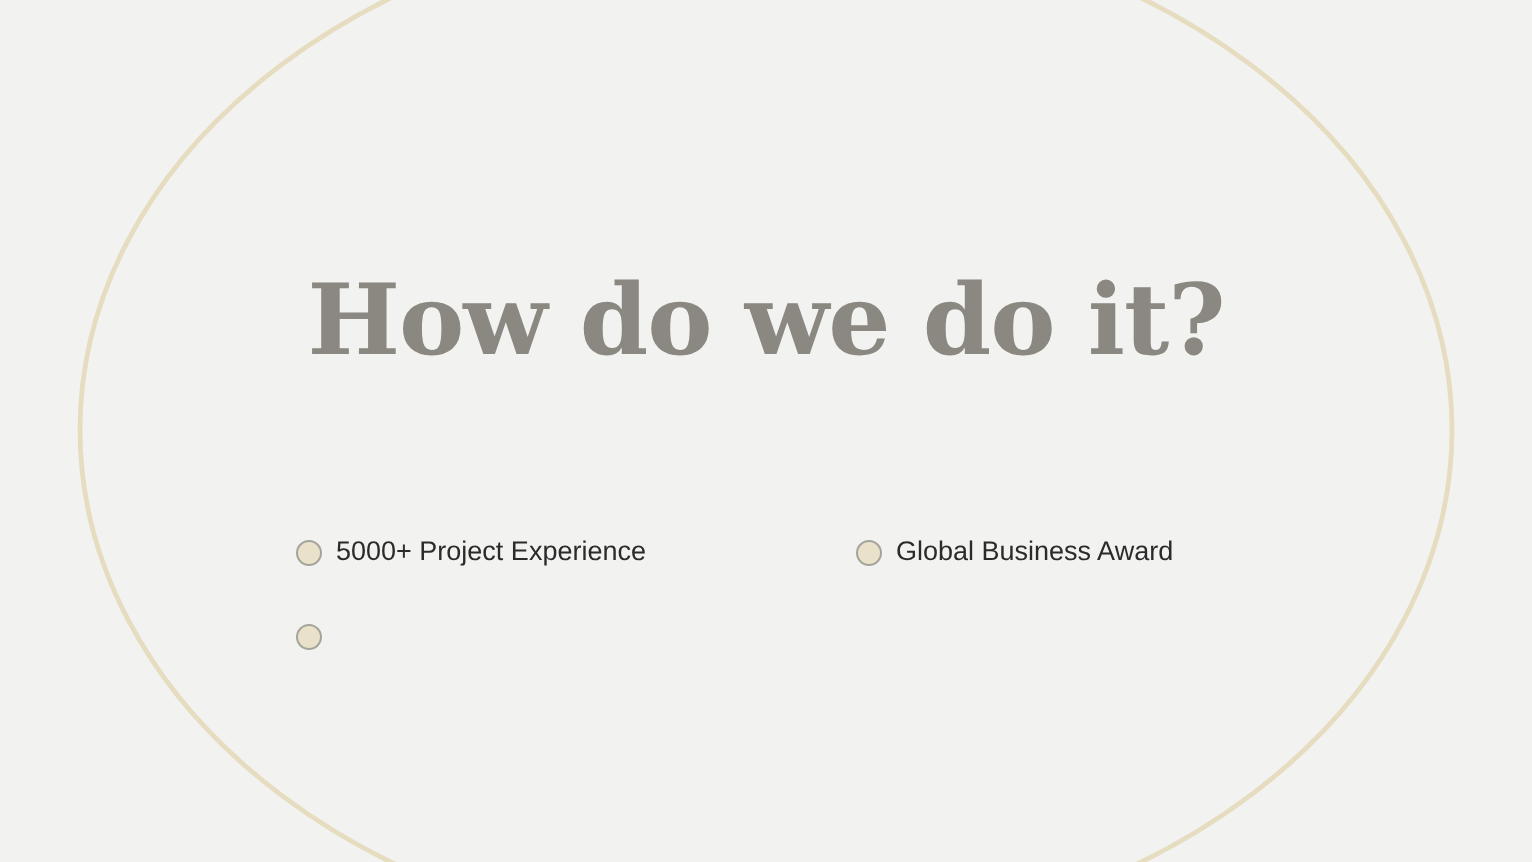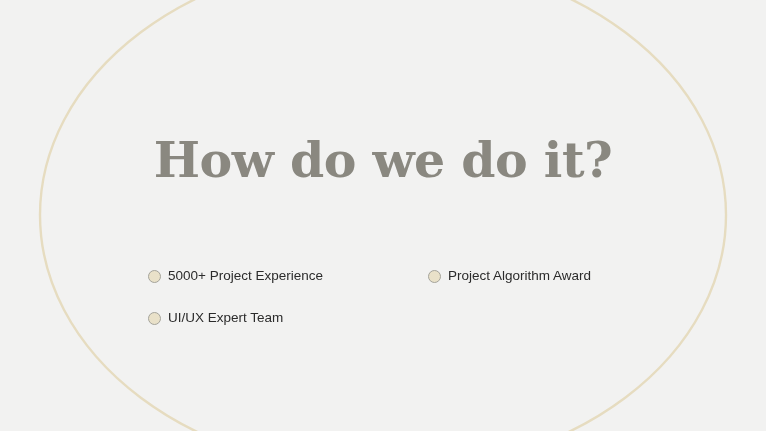--- a/index.html
+++ b/index.html
@@ -94,26 +94,25 @@
 
   <div class="bullet-grid">
 
     <div class="bullet-row">
       <div class="bullet-item col-left">
         <span class="bullet-dot"></span>
         <span class="bullet-label">5000+ Project Experience</span>
       </div>
       <div class="bullet-item col-right">
         <span class="bullet-dot"></span>
-        <span class="bullet-label">Project Algorithm Award</span>
+        <span class="bullet-label">Global Business Award</span>
       </div>
     </div>
 
     <div class="bullet-row">
       <div class="bullet-item col-left">
         <span class="bullet-dot"></span>
-        <span class="bullet-label">UI/UX Expert Team</span>
       </div>
     </div>
 
   </div>
 
 </div>
 
 </body></html>

